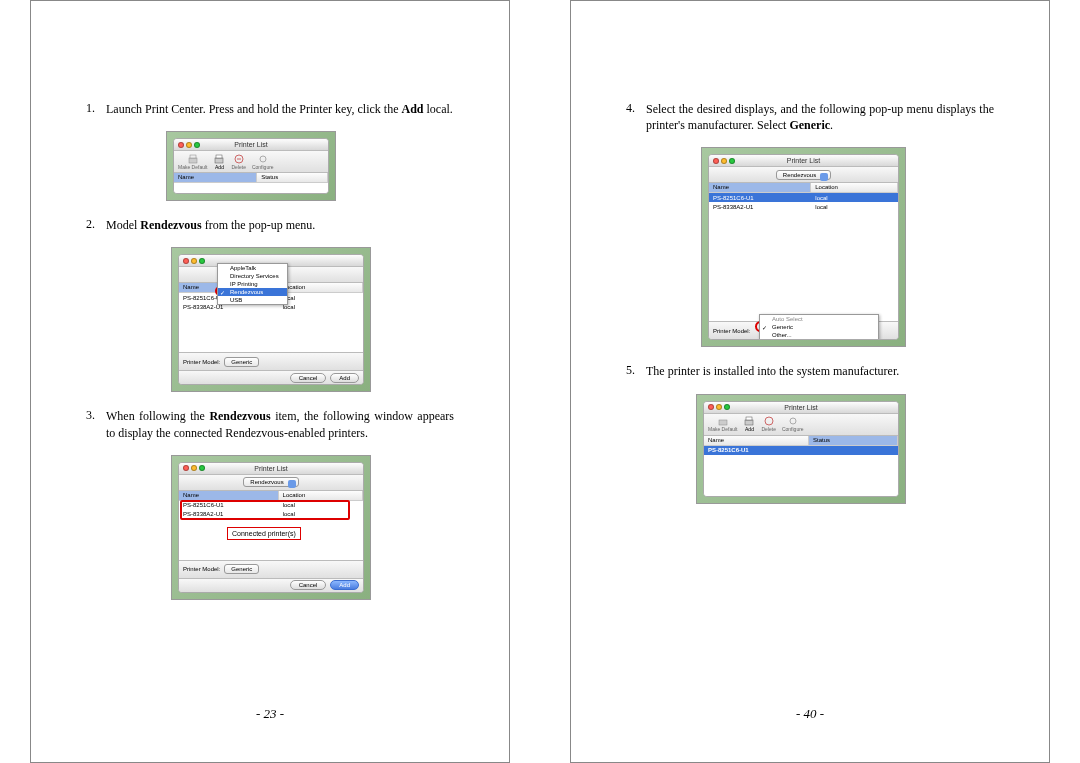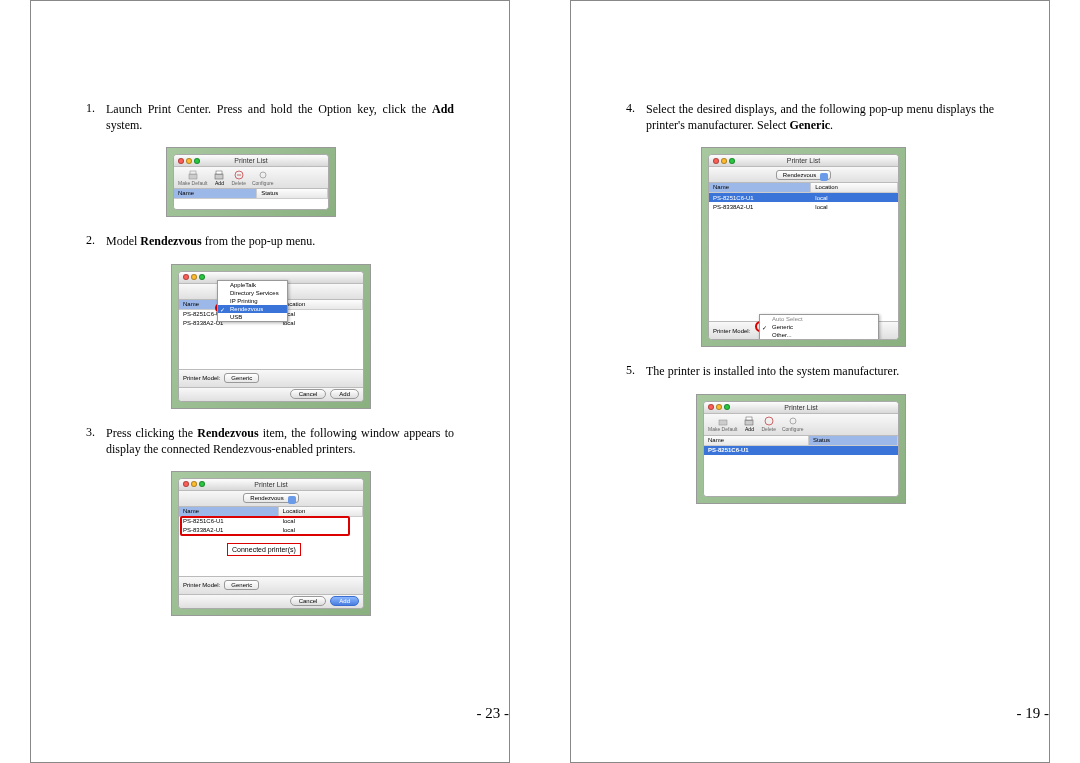--- a/index.html
+++ b/index.html
@@ -181,36 +181,37 @@
     border: 1.5px solid #d00;
     background: #fff;
     font-size: 7px;
     padding: 2px 4px;
     color: #000;
   }
   .page-num {
     position: absolute;
     bottom: 40px;
     left: 0; right: 0;
-    text-align: right;
-    font-size: 15px;
+    text-align: center;
+    font-style: italic;
+    font-size: 13px;
     font-family: "Times New Roman", serif;
   }
 </style>
 </head>
 <body>
 
 <div class="spread">
 
   <div class="page page-left">
 
     <div class="step">
       <span class="step-num">1.</span>
       <span class="step-text">
-        <span>Launch Print Center.  Press and hold the Option key, click the </span><span class="bold">Add</span><span> system.</span>
+        <span>Launch Print Center.  Press and hold the Printer key, click the </span><span class="bold">Add</span><span> local.</span>
       </span>
     </div>
 
     <div class="shot shot1">
       <div class="window">
         <div class="titlebar">
           <div class="traffic">
             <span class="dot r"></span>
             <span class="dot y"></span>
             <span class="dot g"></span>
@@ -303,21 +304,21 @@
         <div class="footer-bar" style="height:14px;justify-content:flex-end;">
           <span class="pill-btn">Cancel</span>
           <span class="pill-btn">Add</span>
         </div>
       </div>
     </div>
 
     <div class="step">
       <span class="step-num">3.</span>
       <span class="step-text">
-        <span>Press clicking the </span><span class="bold">Rendezvous</span><span> item, the following window appears to display the connected Rendezvous-enabled printers.</span>
+        <span>When following the </span><span class="bold">Rendezvous</span><span> item, the following window appears to display the connected Rendezvous-enabled printers.</span>
       </span>
     </div>
 
     <div class="shot shot3" style="position:relative;">
       <div class="window">
         <div class="titlebar">
           <div class="traffic">
             <span class="dot r"></span>
             <span class="dot y"></span>
             <span class="dot g"></span>
@@ -457,16 +458,16 @@
             <div class="col status sorted">Status</div>
           </div>
           <div class="row sel">
             <div class="cell name" style="flex:1;font-weight:bold;">PS-8251C6-U1</div>
             <div class="cell status" style="flex:1;"></div>
           </div>
         </div>
       </div>
     </div>
 
-    <div class="page-num">- 19 -</div>
+    <div class="page-num">- 40 -</div>
   </div>
 
 </div>
 
 </body></html>

